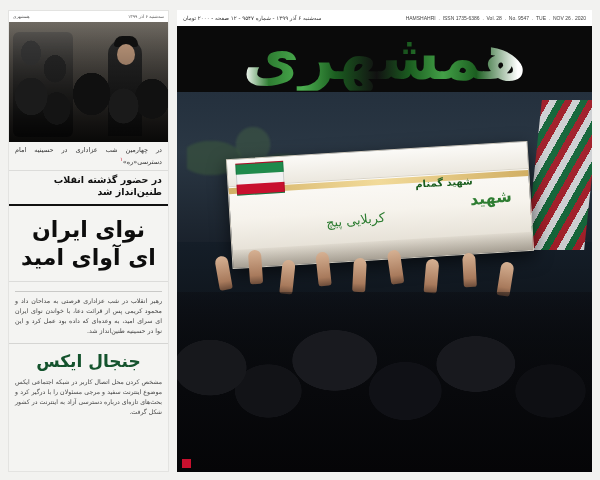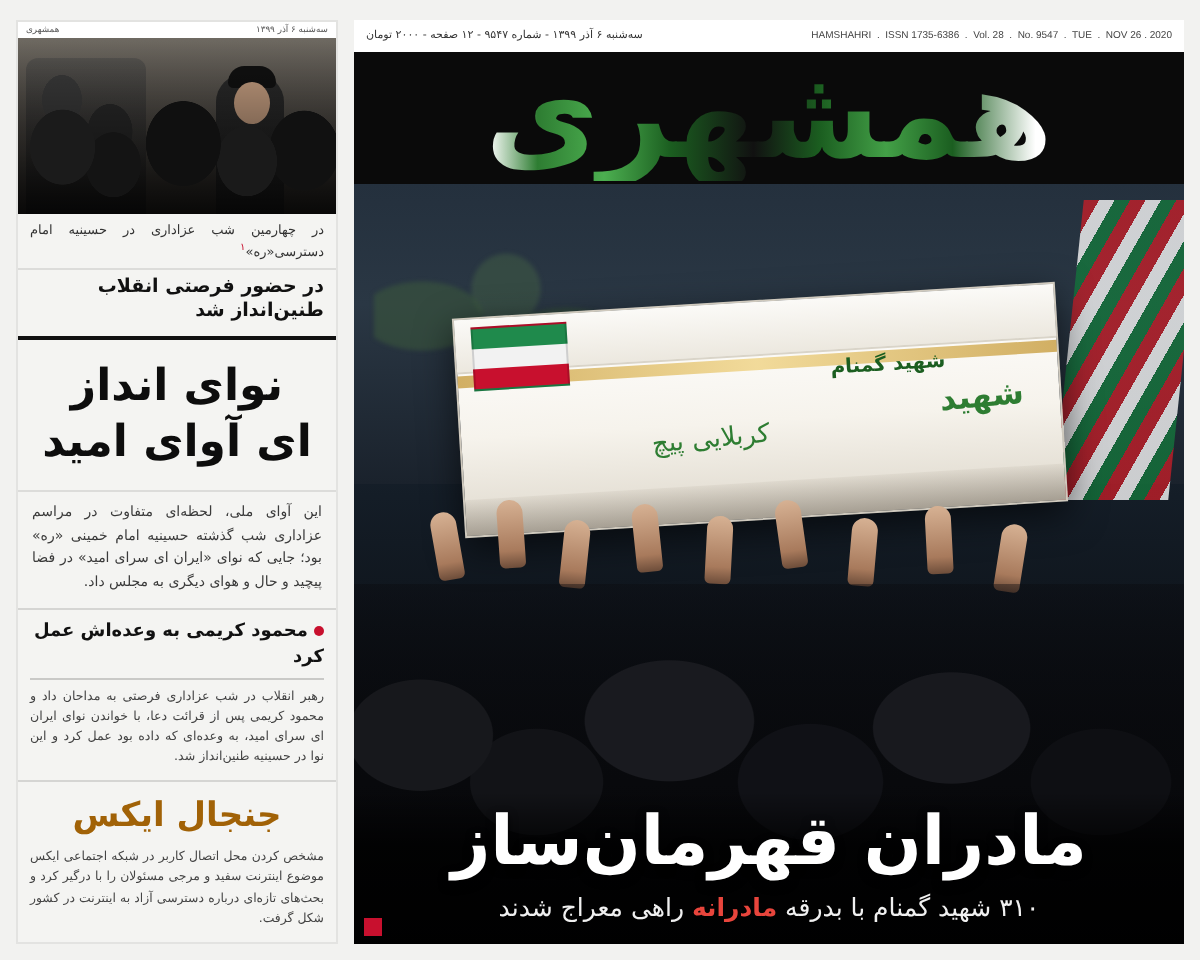--- a/index.html
+++ b/index.html
@@ -398,21 +398,21 @@
     background: #c9c9c7;
     margin: 4px 0;
   }
   .bottom-item {
     padding: 6px 6px 6px 6px;
     flex: 1;
   }
   .bottom-item .bt {
     font-size: 17px;
     font-weight: bold;
-    color: #a16207;
+    color: #14532d;
     text-align: center;
     line-height: 1.3;
     letter-spacing: -0.5px;
   }
   .bottom-item .bb {
     font-size: 6.2px;
     color: #444;
     line-height: 1.65;
     text-align: justify;
     margin-top: 5px;
@@ -468,24 +468,20 @@
         <div class="hand" style="left:140px; top:2px;  transform:rotate(-6deg);"></div>
         <div class="hand" style="left:176px; top:8px;  transform:rotate(3deg);"></div>
         <div class="hand" style="left:212px; top:0px;  transform:rotate(-8deg);"></div>
         <div class="hand" style="left:248px; top:9px;  transform:rotate(5deg);"></div>
         <div class="hand" style="left:286px; top:3px;  transform:rotate(-3deg);"></div>
         <div class="hand" style="left:322px; top:12px; transform:rotate(9deg);"></div>
       </div>
 
       <div class="crowd"></div>
 
-      <div class="main-headline-wrap">
-        <div class="main-headline">مادران قهرمان‌ساز</div>
-        <div class="main-sub"><span>۳۱۰ شهید گمنام با بدرقه </span><span class="hl">مادرانه</span><span> راهی معراج شدند</span></div>
-      </div>
 
       <div class="page-corner"></div>
     </div>
   </div>
 
   <div class="left-col">
 
     <div class="left-top-strip">
       <span>سه‌شنبه ۶ آذر ۱۳۹۹</span>
       <span>همشهری</span>
@@ -496,31 +492,29 @@
       <div class="leader"></div>
       <div class="leader-turban"></div>
       <div class="leader-face"></div>
       <div class="tp-crowd"></div>
     </div>
 
     <div class="kicker">
       <span>در چهارمین شب عزاداری در حسینیه امام دسترسی«ره»</span><span class="sup">۱</span>
     </div>
 
-    <div class="subhead">در حضور فرصتی انقلاب طنین‌انداز شد</div>
+    <div class="subhead">در حضور گذشته انقلاب طنین‌انداز شد</div>
 
     <div class="big-headline">
-      <div class="l1">نوای انداز</div>
+      <div class="l1">نوای ایران</div>
       <div class="l2">ای آوای امید</div>
     </div>
 
-    <div class="deck">این آوای ملی، لحظه‌ای متفاوت در مراسم عزاداری شب گذشته حسینیه امام خمینی «ره» بود؛ جایی که نوای «ایران ای سرای امید» در فضا پیچید و حال و هوای دیگری به مجلس داد.</div>
 
     <div class="item">
-      <div class="item-title"><span class="bullet"></span><span>محمود کریمی به وعده‌اش عمل کرد</span></div>
       <div class="item-rule"></div>
       <p class="item-body">رهبر انقلاب در شب عزاداری فرصتی به مداحان داد و محمود کریمی پس از قرائت دعا، با خواندن نوای ایران ای سرای امید، به وعده‌ای که داده بود عمل کرد و این نوا در حسینیه طنین‌انداز شد.</p>
     </div>
 
     <div class="bottom-item">
       <div class="bt">جنجال ایکس</div>
       <div class="bb">مشخص کردن محل اتصال کاربر در شبکه اجتماعی ایکس موضوع اینترنت سفید و مرجی مسئولان را با درگیر کرد و بحث‌های تازه‌ای درباره دسترسی آزاد به اینترنت در کشور شکل گرفت.</div>
     </div>
   </div>
 </div>

